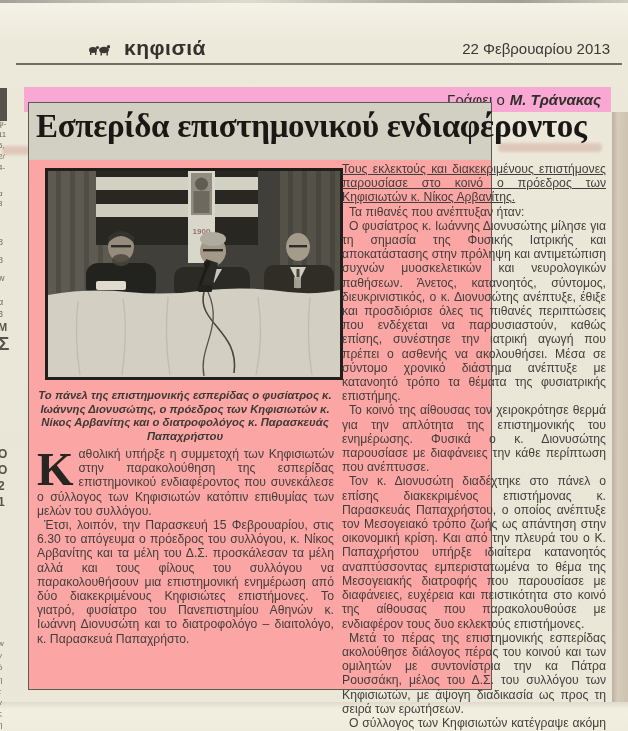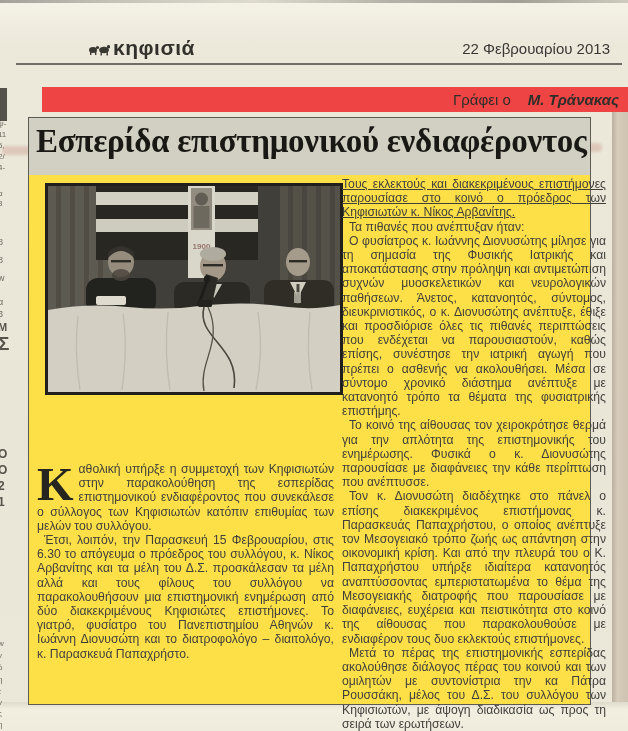--- a/index.html
+++ b/index.html
@@ -16,35 +16,35 @@
   .left-margin span{position:absolute;left:-2px;color:#6d6b60;font-family:"Liberation Sans",sans-serif;line-height:1;}
   .smudge{position:absolute;height:9px;border-radius:4px;filter:blur(1.5px);opacity:.22;background:#b0564a;}
   .byline-notch{position:absolute;left:0;top:88px;width:7px;height:33px;background:#54524b;}
   .right-shadow{position:absolute;left:612px;top:112px;width:16px;height:592px;
     background:linear-gradient(90deg,#b4a796 0%,#d3c7b5 35%,#c9bbaa 100%);opacity:.85;}
   .bottom-strip{position:absolute;left:0;top:702px;width:628px;height:29px;
     background:linear-gradient(180deg,#dedbcd 0%,#f2efe1 25%,#efecdd 100%);}
 
   
   .masthead{position:absolute;left:0;top:30px;width:628px;height:34px;}
-  .logo{position:absolute;left:88px;top:6px;display:flex;align-items:center;gap:3px;}
+  .logo{position:absolute;left:88px;top:6px;display:flex;align-items:center;gap:14px;}
   .logo-icon{width:22px;height:13px;display:inline-block;}
   .logo-text{font-size:21px;font-weight:bold;letter-spacing:.5px;color:#33312c;}
   .issue-date{position:absolute;right:18px;top:10px;font-size:15px;color:#3a3834;}
   .mast-rule{position:absolute;left:16px;top:63px;width:606px;height:2px;background:#716f65;}
 
   
-  .byline-bar{position:absolute;left:42px;top:87px;width:587px;height:25px;background:#ef4444;
+  .byline-bar{position:absolute;left:24px;top:87px;width:587px;height:25px;background:#f9a8d4;
     display:flex;align-items:center;justify-content:flex-end;padding-right:10px;box-sizing:border-box;
     font-size:15px;color:#2f2e2a;}
-  .byline-bar .author{font-weight:bold;font-style:italic;margin-left:17px;}
-
-  
-  .article-box{position:absolute;left:28px;top:117px;width:563px;height:588px;
-    border:1px solid #5c5a51;background:#fde047;box-sizing:border-box;}
+  .byline-bar .author{font-weight:bold;font-style:italic;margin-left:5px;}
+
+  
+  .article-box{position:absolute;left:28px;top:102px;width:464px;height:588px;
+    border:1px solid #5c5a51;background:#fca5a5;box-sizing:border-box;}
   .headline-band{position:absolute;left:0;top:0;width:100%;height:56px;background:#d2d0c2;
     border-bottom:1px solid #cfcdbf;}
   .headline{position:absolute;left:7px;top:5px;white-space:nowrap;
     font-family:"Liberation Serif",serif;font-weight:bold;font-size:33px;letter-spacing:-.3px;color:#191814;}
   .content{position:absolute;left:0;top:56px;width:100%;height:531px;}
 
   
   .photo-frame{position:absolute;left:10px;top:9px;width:292px;height:206px;
     border:3px solid #201f1b;background:#47453f;margin-left:6px;}
   .photo-frame svg{display:block;}
@@ -202,20 +202,21 @@
         <rect x="48" y="110" width="30" height="9" rx="2" fill="#e6e3d6"></rect>
         <rect x="150" y="114" width="14" height="7" rx="1.5" fill="#1b1a16"></rect>
         <path d="M156,121 C148,152 192,160 186,202" stroke="#45423a" stroke-width="1.6" fill="none"></path>
         <path d="M160,121 C176,156 150,176 156,205" stroke="#514e45" stroke-width="1.3" fill="none"></path>
         <rect x="246" y="106" width="7" height="11" fill="#c8c5b8" opacity="0.75"></rect>
 
         <rect x="0" y="0" width="292" height="206" fill="#8d897d" opacity="0.08"></rect>
       </svg>
     </div>
 
+    <div class="caption">Το πάνελ της επιστημονικής εσπερίδας ο φυσίατρος κ. Ιωάννης Διονυσώτης, ο πρόεδρος των Κηφισιωτών κ. Νίκος Αρβανίτης και ο διατροφολόγος κ. Παρασκευάς Παπαχρήστου</div>
 
     <div class="col left-col">
       <p class="first"><span class="dropcap">Κ</span><span>αθολική υπήρξε η συμμετοχή των Κηφισιωτών στην παρακολούθηση της εσπερίδας επιστημονικού ενδιαφέροντος που συνεκάλεσε ο σύλλογος των Κηφισιωτών κατόπιν επιθυμίας των μελών του συλλόγου.</span></p>
       <p>Έτσι, λοιπόν, την Παρασκευή 15 Φεβρουαρίου, στις 6.30 το απόγευμα ο πρόεδρος του συλλόγου, κ. Νίκος Αρβανίτης και τα μέλη του Δ.Σ. προσκάλεσαν τα μέλη αλλά και τους φίλους του συλλόγου να παρακολουθήσουν μια επιστημονική ενημέρωση από δύο διακεκριμένους Κηφισιώτες επιστήμονες. Το γιατρό, φυσίατρο του Πανεπιστημίου Αθηνών κ. Ιωάννη Διονυσώτη και το διατροφολόγο – διαιτολόγο, κ. Παρασκευά Παπαχρήστο.</p>
     </div>
 
     <div class="col right-col">
       <p class="first">Τους εκλεκτούς και διακεκριμένους επιστήμονες παρουσίασε στο κοινό  ο πρόεδρος των Κηφισιωτών κ. Νίκος Αρβανίτης.</p>
       <p>Τα πιθανές που ανέπτυξαν ήταν:</p>
       <p>Ο φυσίατρος κ. Ιωάννης Διονυσώτης μίλησε για τη σημασία της Φυσικής Ιατρικής και αποκατάστασης στην πρόληψη και αντιμετώπιση συχνών μυοσκελετικών και νευρολογικών παθήσεων. Άνετος, κατανοητός, σύντομος, διευκρινιστικός, ο κ. Διονυσώτης ανέπτυξε, έθιξε και προσδιόρισε όλες τις πιθανές περιπτώσεις που ενδέχεται να παρουσιαστούν, καθώς επίσης, συνέστησε την ιατρική αγωγή που πρέπει ο ασθενής να ακολουθήσει. Μέσα σε σύντομο χρονικό διάστημα ανέπτυξε με κατανοητό τρόπο τα θέματα της φυσιατρικής επιστήμης.</p>

